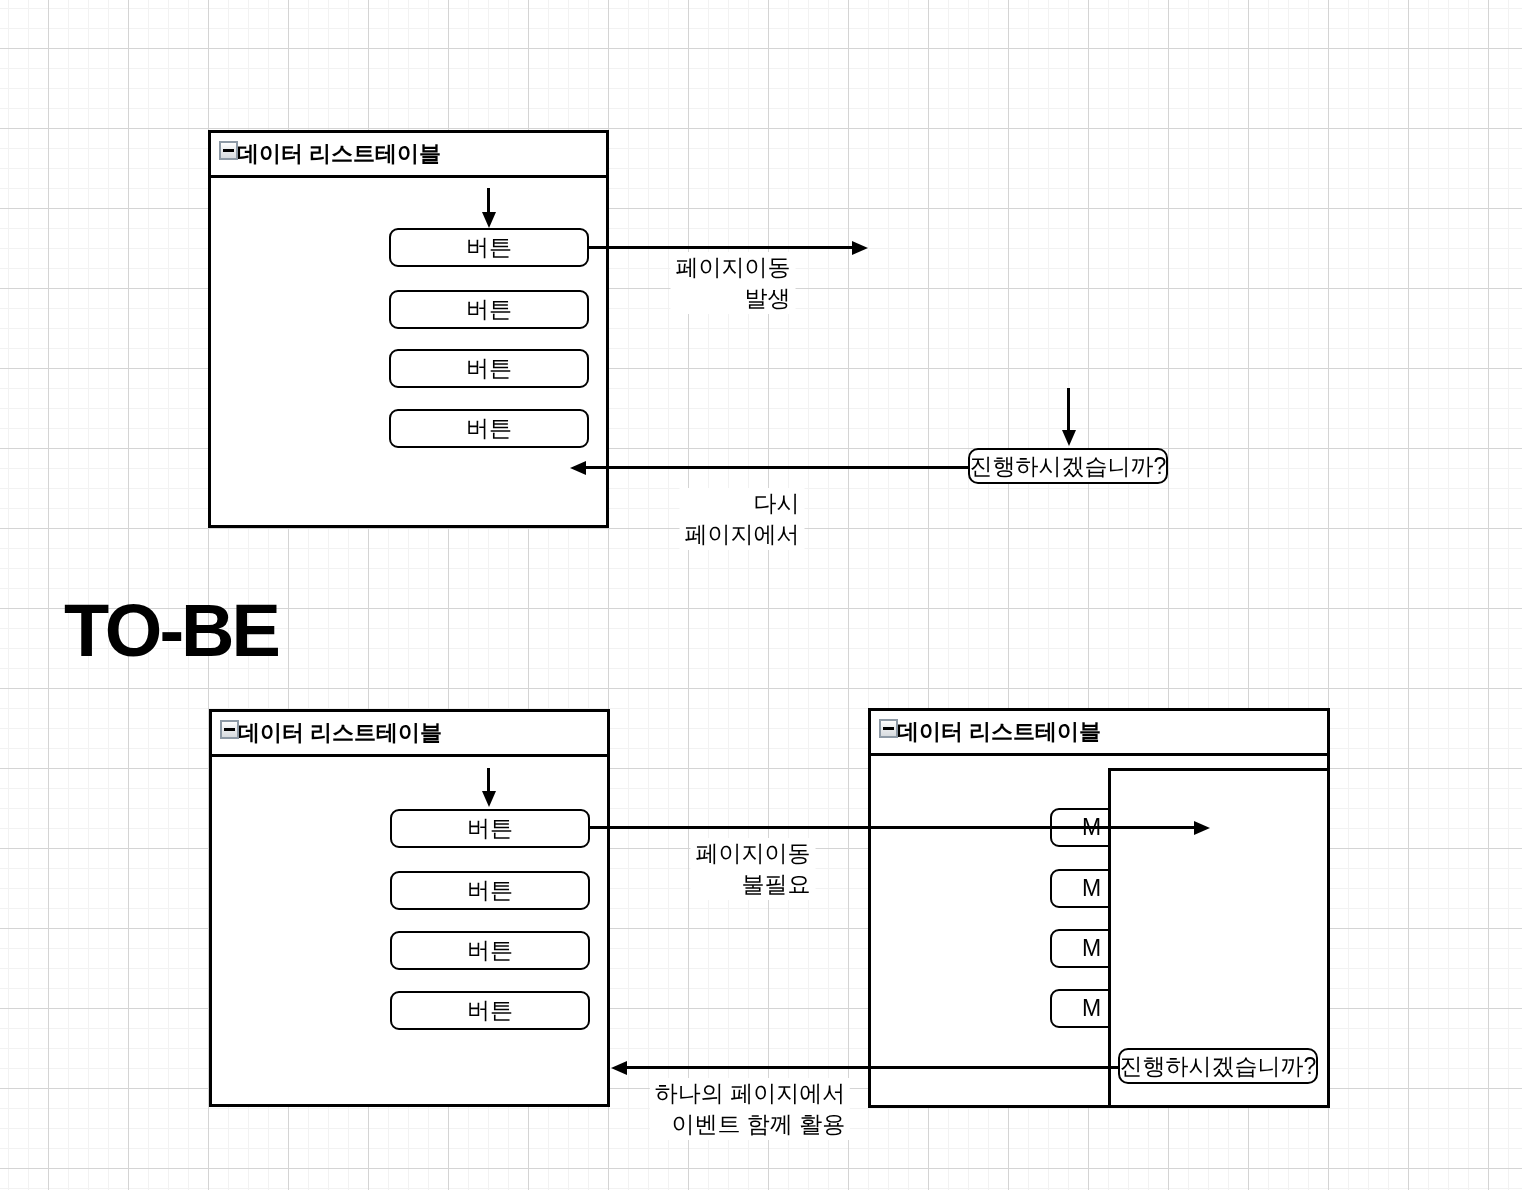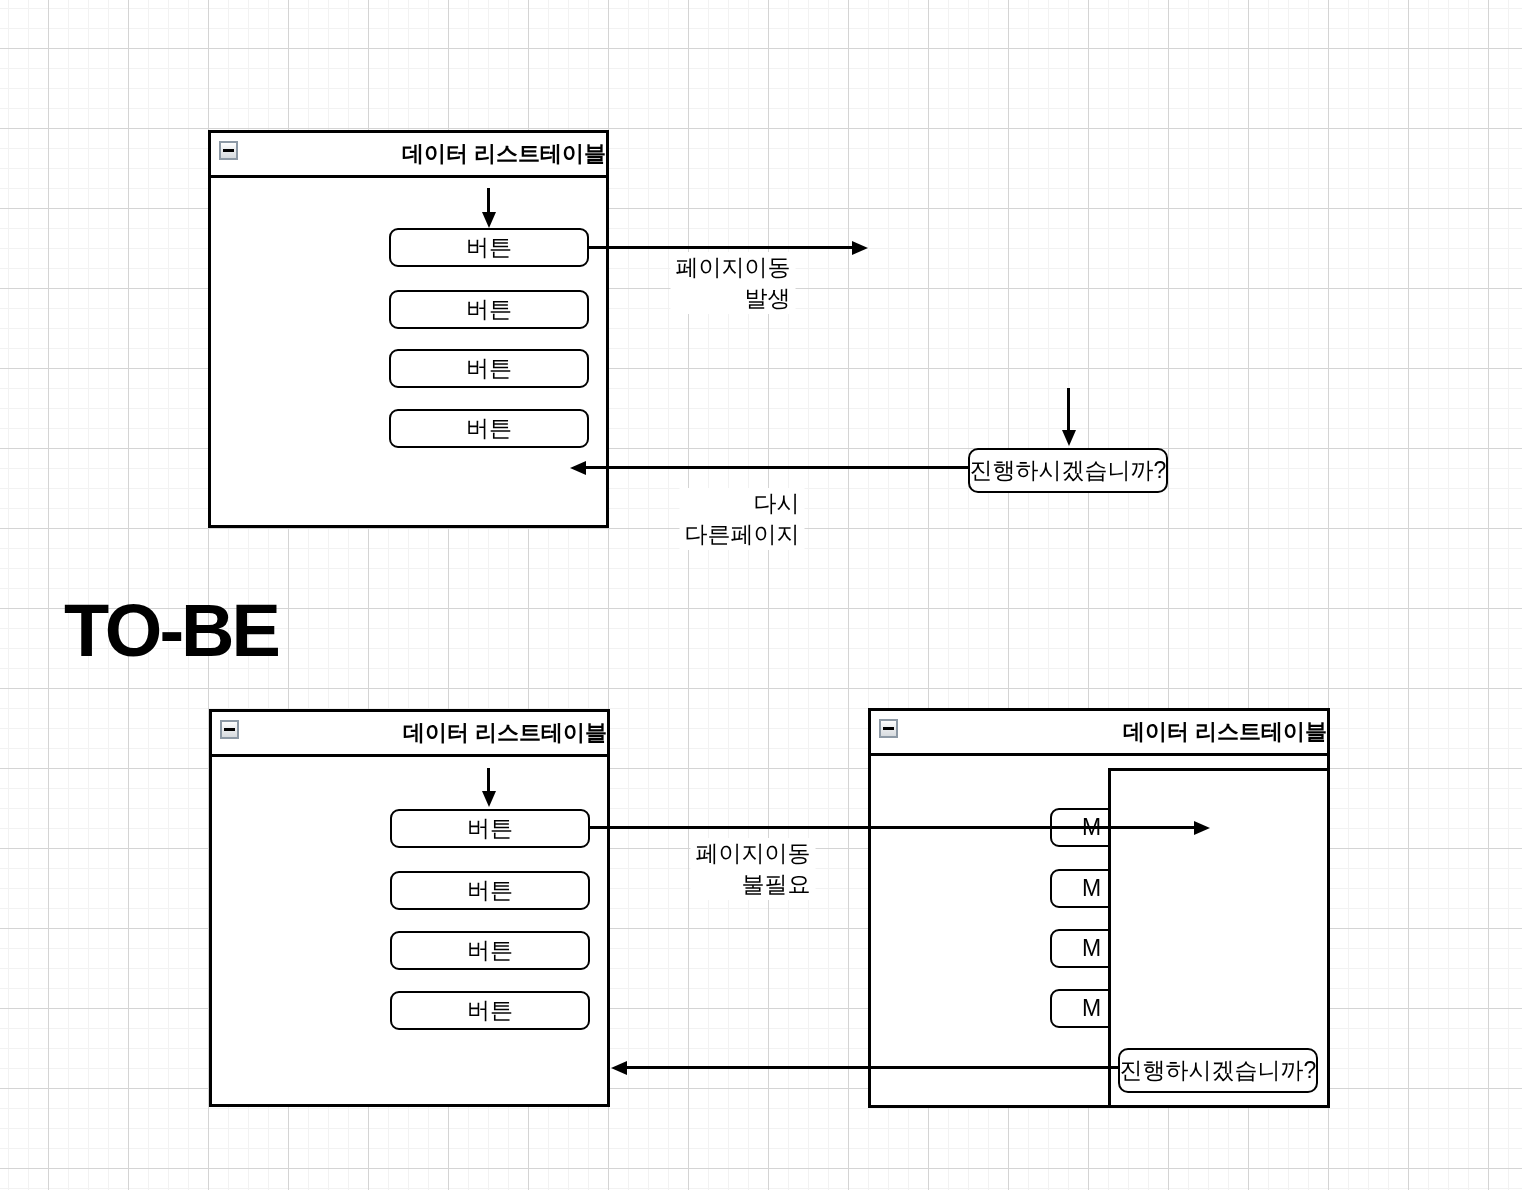--- a/index.html
+++ b/index.html
@@ -18,39 +18,39 @@
   .section-heading {
     position:absolute; font-size:74px; font-weight:bold; letter-spacing:-3px;
     line-height:1; color:#000; white-space:nowrap;
   }
   .panel {
     position:absolute; background:#ffffff; border:3px solid #000;
     box-sizing:border-box; z-index:10;
   }
   .panel-header {
     position:relative; height:42px; border-bottom:3px solid #000;
-    display:flex; align-items:center; justify-content:flex-end;padding-left:26px;
+    display:flex; align-items:center; justify-content:flex-start;padding-left:26px;
   }
   .panel-title { font-size:22px; font-weight:bold; white-space:nowrap; }
   .collapse-btn {
     position:absolute; left:8px; top:8px; width:19px; height:19px;
     box-sizing:border-box; border:2px solid #8d99a5;
     background:linear-gradient(#fdfdfd,#d7dbdf);
     display:flex; align-items:center; justify-content:center; cursor:pointer;
   }
   .minus-bar { width:11px; height:3px; background:#000; }
   .btn {
     position:absolute; width:200px; height:39px; box-sizing:border-box;
     background:#fff; border:2.5px solid #000; border-radius:9px;
     display:flex; align-items:center; justify-content:center;
     font-size:23px; white-space:nowrap;
   }
   .btn.align-left { justify-content:flex-start; padding-left:30px; }
   .prompt {
-    position:absolute; width:200px; height:45px; box-sizing:border-box;
+    position:absolute; width:200px; height:36px; box-sizing:border-box;
     background:#fff; border:2.5px solid #000; border-radius:10px;
     display:flex; align-items:center; justify-content:center;
     font-size:23px; white-space:nowrap; z-index:40;
   }
   .overlay-panel {
     position:absolute; left:1108px; top:768px; width:222px; height:340px;
     background:#fff; border:3px solid #000; box-sizing:border-box; z-index:30;
   }
   .shaft-h { position:absolute; height:3px; background:#000; z-index:50; }
   .shaft-v { position:absolute; width:3px; background:#000; z-index:50; }
@@ -94,21 +94,21 @@
 
   <div class="shaft-v" style="left:1067px; top:388px; height:46px;"></div>
   <div class="head head-down" style="left:1062px; top:430px;"></div>
 
   <div class="shaft-h" style="left:584px; top:466px; width:384px;"></div>
   <div class="head head-left" style="left:570px; top:461px;"></div>
 
   <div class="flow-label" style="left:733px; top:252px;">페이지이동
 발생</div>
   <div class="flow-label" style="left:742px; top:488px;">다시
-다른페이지</div>
+페이지에서</div>
 
   <div class="panel" style="left:209px; top:709px; width:401px; height:398px;">
     <div class="panel-header">
       <div class="collapse-btn">
         <div class="minus-bar"></div>
       </div>
       <div class="panel-title">데이터 리스트테이블</div>
     </div>
     <div class="btn" style="left:178px; top:97px;">버튼</div>
     <div class="btn" style="left:178px; top:159px;">버튼</div>
@@ -136,14 +136,16 @@
   <div class="head head-down" style="left:482px; top:791px;"></div>
 
   <div class="shaft-h" style="left:589px; top:826px; width:607px;"></div>
   <div class="head head-right" style="left:1194px; top:821px;"></div>
 
   <div class="shaft-h" style="left:625px; top:1066px; width:493px;"></div>
   <div class="head head-left" style="left:611px; top:1061px;"></div>
 
   <div class="flow-label" style="left:753px; top:838px;">페이지이동
 불필요</div>
+  <div class="flow-label" style="left:750px; top:1078px;">하나의 페이지에서
+이벤트 함께 활용</div>
 
 </div>
 
 </body></html>

